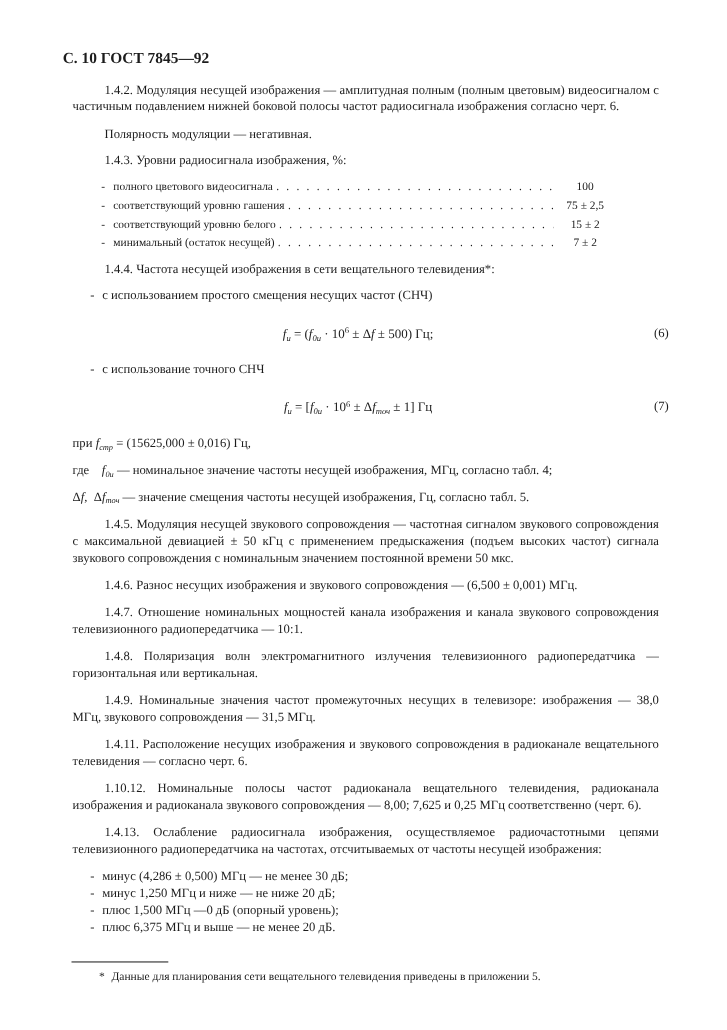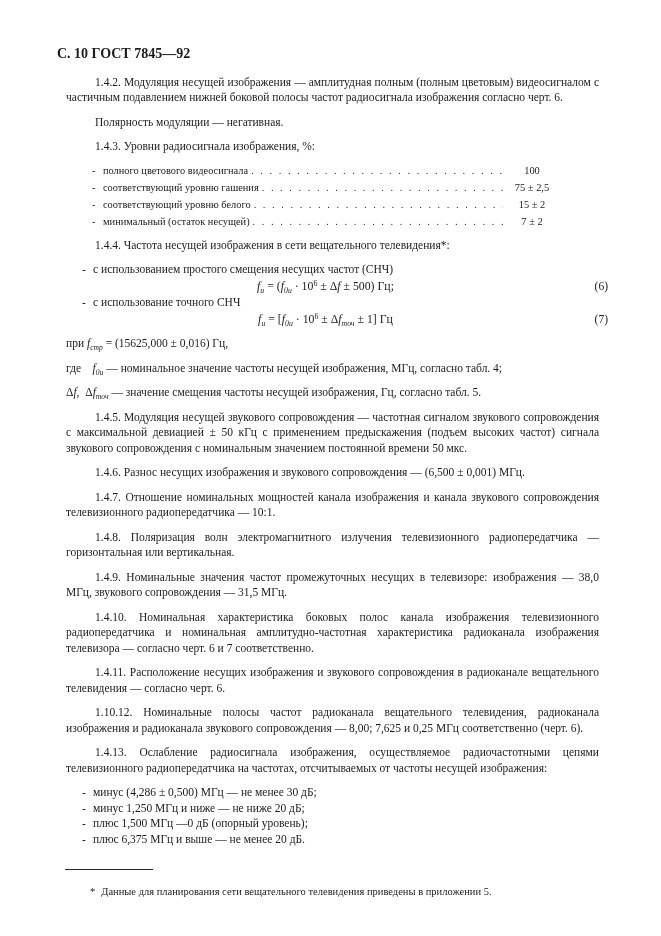--- a/index.html
+++ b/index.html
@@ -19,29 +19,29 @@
   .leader-row{display:flex;align-items:baseline;}
   .leader-label{white-space:nowrap;}
   .dots{flex:1;overflow:hidden;white-space:nowrap;margin:0 3px;}
   .dots::after{content:". . . . . . . . . . . . . . . . . . . . . . . . . . . . . . . . . . . . . . . . . . . . . . . . . . . . . . . . . . . .";letter-spacing:2px;}
   .value{flex:0 0 52px;text-align:center;white-space:nowrap;}
   
   .bullet{display:flex;padding-left:25px;text-align:left;}
   .bullet .dash{width:11px;flex:0 0 11px;}
   .bullet .btext{flex:1;}
   
-  .formula-row{display:flex;align-items:flex-start;margin:1px 0;text-align:left;gap:8px;}
+  .formula-row{display:flex;align-items:flex-start;margin:18px 0;text-align:left;gap:8px;}
   .formula{flex:1;text-align:center;padding-left:26px;font-size:11.8px;}
   .formula sub, .rich sub{font-size:.66em;font-style:italic;line-height:0;vertical-align:-0.35em;}
   .formula sup, .rich sup{font-size:.66em;font-style:normal;line-height:0;vertical-align:0.55em;}
   .eq-num{flex:0 0 32px;text-align:right;}
   
   .footnote-block{margin-top:22px;}
   .footnote-rule{width:88px;margin-left:8px;border-top:1px solid #2b2b2b;height:0;}
-  .footnote{padding-left:33px;font-size:10.5px;line-height:14px;margin-top:15px;text-align:left;}
+  .footnote{padding-left:33px;font-size:10.5px;line-height:14px;margin-top:7px;text-align:left;}
   .fn-marker{margin-right:6px;}
 </style>
 </head>
 <body>
 
 <div class="page">
   <div class="content">
 
     <div class="header">С. 10 ГОСТ 7845—92</div>
 
@@ -116,21 +116,20 @@
 
     <p class="para noindent rich"><span>при </span><span style="font-style: italic;">f</span><sub>стр</sub><span> = (15625,000 ± 0,016) Гц,</span></p>
     <p class="para noindent rich"><span>где&nbsp;&nbsp;&nbsp;&nbsp;</span><span style="font-style: italic;">f</span><sub>0и</sub><span> — номинальное значение частоты несущей изображения, МГц, согласно табл. 4;</span></p>
     <p class="para noindent rich"><span>Δ</span><span style="font-style: italic;">f</span><span>,&nbsp;&nbsp;Δ</span><span style="font-style: italic;">f</span><sub>точ</sub><span> — значение смещения частоты несущей изображения, Гц, согласно табл. 5.</span></p>
 
     <p class="para">1.4.5. Модуляция несущей звукового сопровождения — частотная сигналом звукового сопровождения с максимальной девиацией ± 50 кГц с применением предыскажения (подъем высоких частот) сигнала звукового сопровождения с номинальным значением постоянной времени 50 мкс.</p>
     <p class="para">1.4.6. Разнос несущих изображения и звукового сопровождения — (6,500 ± 0,001) МГц.</p>
     <p class="para">1.4.7. Отношение номинальных мощностей канала изображения и канала звукового сопровождения телевизионного радиопередатчика — 10:1.</p>
     <p class="para">1.4.8. Поляризация волн электромагнитного излучения телевизионного радиопередатчика — горизонтальная или вертикальная.</p>
     <p class="para">1.4.9. Номинальные значения частот промежуточных несущих в телевизоре: изображения — 38,0 МГц, звукового сопровождения — 31,5 МГц.</p>
-    <p class="para">1.4.10. Номинальная характеристика боковых полос канала изображения телевизионного радиопередатчика и номинальная амплитудно-частотная характеристика радиоканала изображения телевизора — согласно черт. 6 и 7 соответственно.</p>
     <p class="para">1.4.11. Расположение несущих изображения и звукового сопровождения в радиоканале вещательного телевидения — согласно черт. 6.</p>
     <p class="para">1.10.12. Номинальные полосы частот радиоканала вещательного телевидения, радиоканала изображения и радиоканала звукового сопровождения — 8,00; 7,625 и 0,25 МГц соответственно (черт. 6).</p>
     <p class="para">1.4.13. Ослабление радиосигнала изображения, осуществляемое радиочастотными цепями телевизионного радиопередатчика на частотах, отсчитываемых от частоты несущей изображения:</p>
 
     <div class="bullet">
       <span class="dash">-</span>
       <span class="btext">минус (4,286 ± 0,500) МГц — не менее 30 дБ;</span>
     </div>
     <div class="bullet">
       <span class="dash">-</span>

